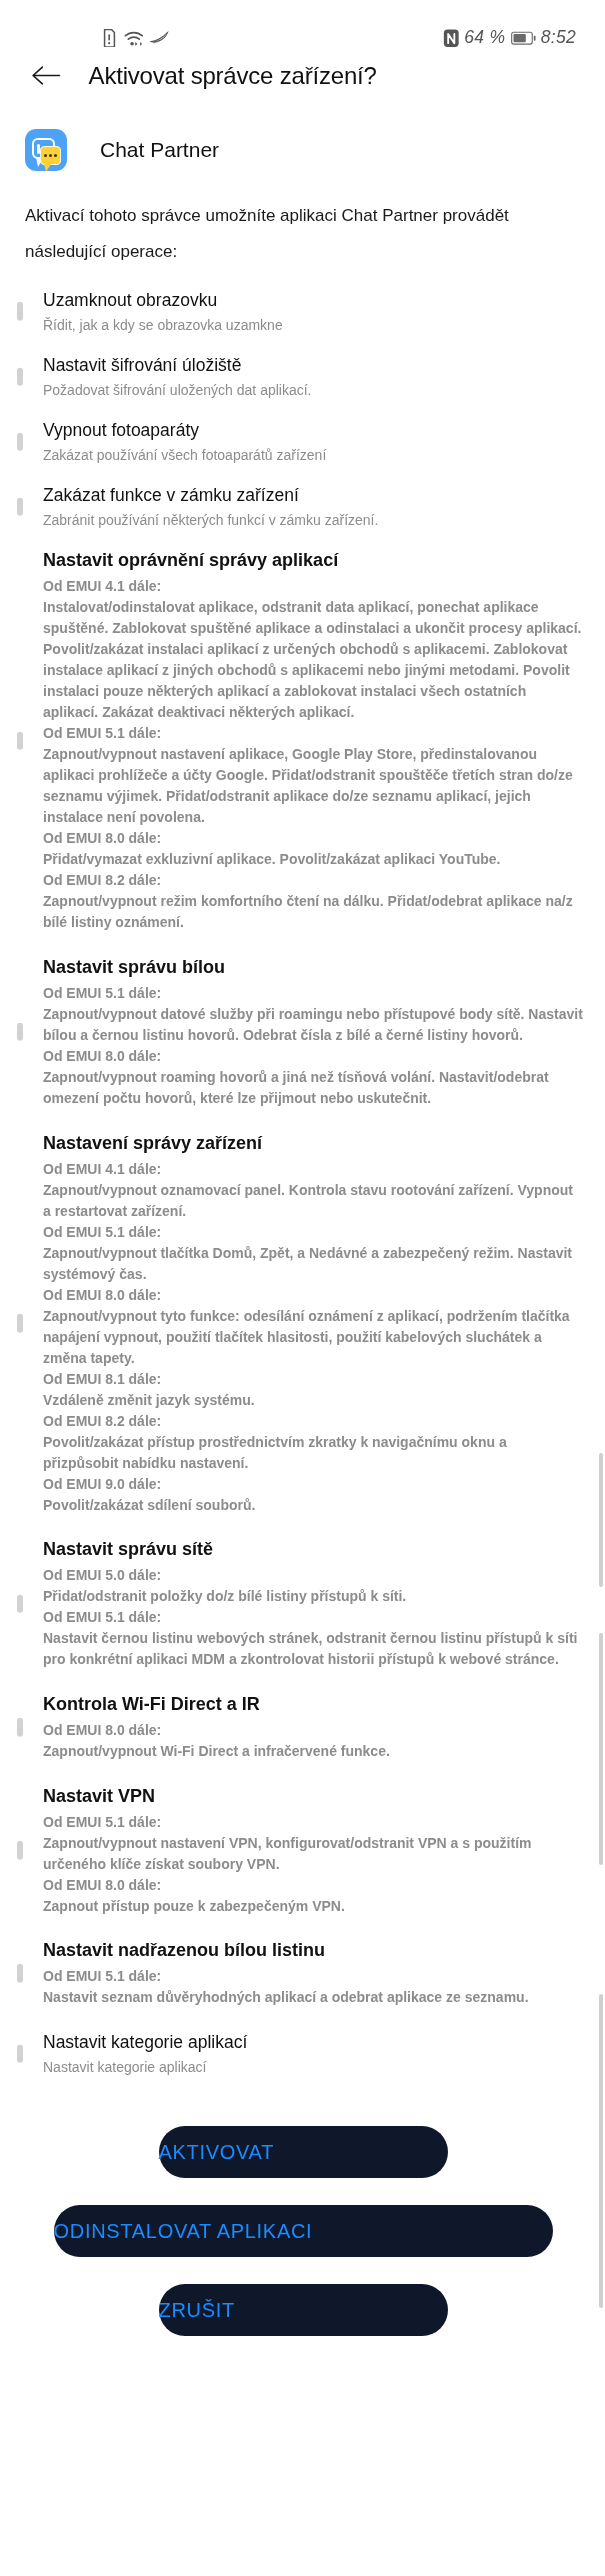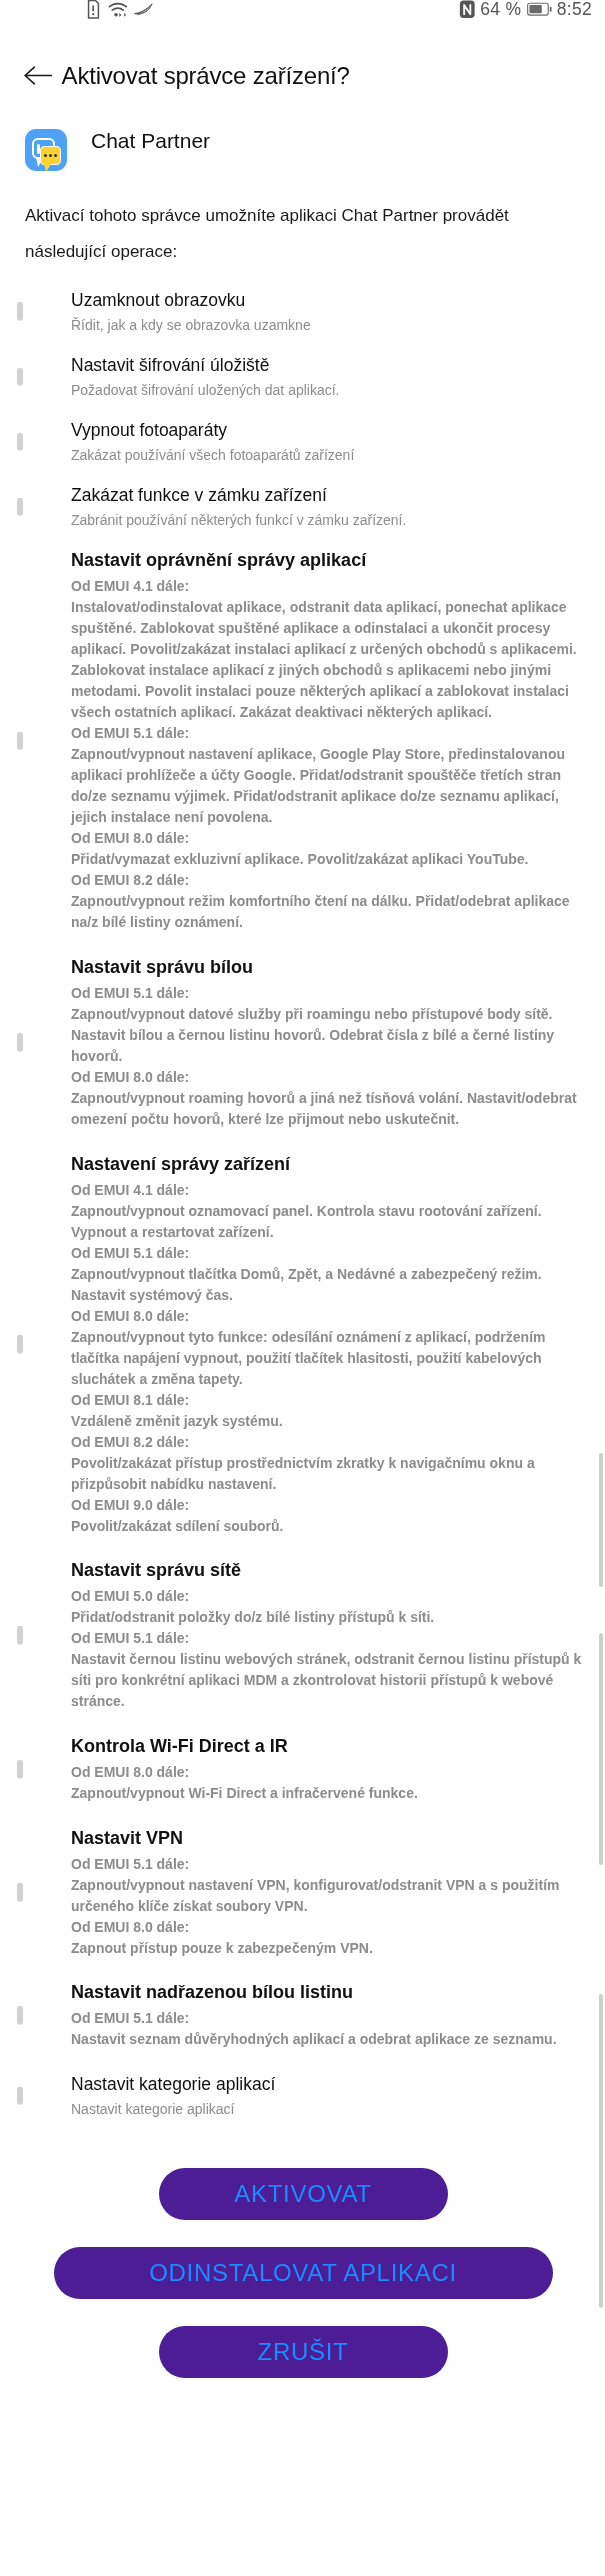--- a/index.html
+++ b/index.html
@@ -16,22 +16,23 @@
     height: 2584px;
     background: #ffffff;
     overflow: hidden;
   }
 
   
   .statusbar {
     position: relative;
     height: 47px;
     display: flex;
-    align-items: flex-start;
-    padding: 0 14px;
+    align-items: flex-end;
+    padding: 0 30px;
+    font-style: italic;
   }
   .status-left {
     display: flex;
     align-items: center;
     gap: 7.2px;
     margin-left: 72px;
   }
   .status-right {
     margin-left: auto;
     display: flex;
@@ -45,42 +46,44 @@
     line-height: 1;
   }
   .icon-svg { display: block; }
 
   
   .toolbar {
     display: flex;
     align-items: center;
     height: 57px;
     padding: 0 20.6px;
-    gap: 7px;
+    gap: 26px;
+    margin-left: 8px;
   }
   .back-btn {
     width: 34px;
     height: 34px;
     display: flex;
     align-items: center;
     justify-content: center;
     cursor: pointer;
   }
   .title {
     font-size: 24px;
     color: #111111;
     font-weight: 400;
     letter-spacing: -0.2px;
     white-space: nowrap;
   }
 
   
   .app-row {
     display: flex;
-    gap: 24px;
+    align-items: center;
+    gap: 33px;
     padding: 25px 11px 0 25px;
   }
   .app-icon {
     width: 42px;
     height: 42px;
     border-radius: 11.3px;
     background: #4da2f5;
     position: relative;
     flex: none;
     overflow: hidden;
@@ -141,21 +144,21 @@
     padding: 27px 27px 0 25px;
     font-size: 17px;
     line-height: 36px;
     color: #1a1a1a;
   }
 
   
   .policy-list { padding: 17.5px 0 0 0; }
   .policy-item {
     position: relative;
-    padding: 0 23px 0 71px;
+    padding: 0 23px 0 43px;
     margin-bottom: 17.5px;
   }
   .bullet {
     position: absolute;
     left: 16.5px;
     top: 50%;
     transform: translateY(-50%);
     width: 6.7px;
     height: 18.5px;
     border-radius: 3.6px;
@@ -196,29 +199,29 @@
 
   
   .buttons {
     padding: 31px 0 15.5px 0;
     display: flex;
     flex-direction: column;
     align-items: center;
     gap: 27px;
   }
   .btn {
-    background: #4c1d95;
+    background: #0f172a;
     color: #1a8cff;
     border: none;
     border-radius: 52px;
     font-family: "Liberation Sans", sans-serif;
-    font-size: 24px;
+    font-size: 20px;
     letter-spacing: 0.7px;
     cursor: pointer;
-    text-align: center;
+    text-align: left;
   }
   .btn-activate { width: 289px; height: 52px; }
   .btn-cancel   { width: 289px; height: 52px; }
   .btn-uninstall{ width: 499px; height: 52px; }
 </style>
 </head>
 <body>
 
 <div class="phone">
 

